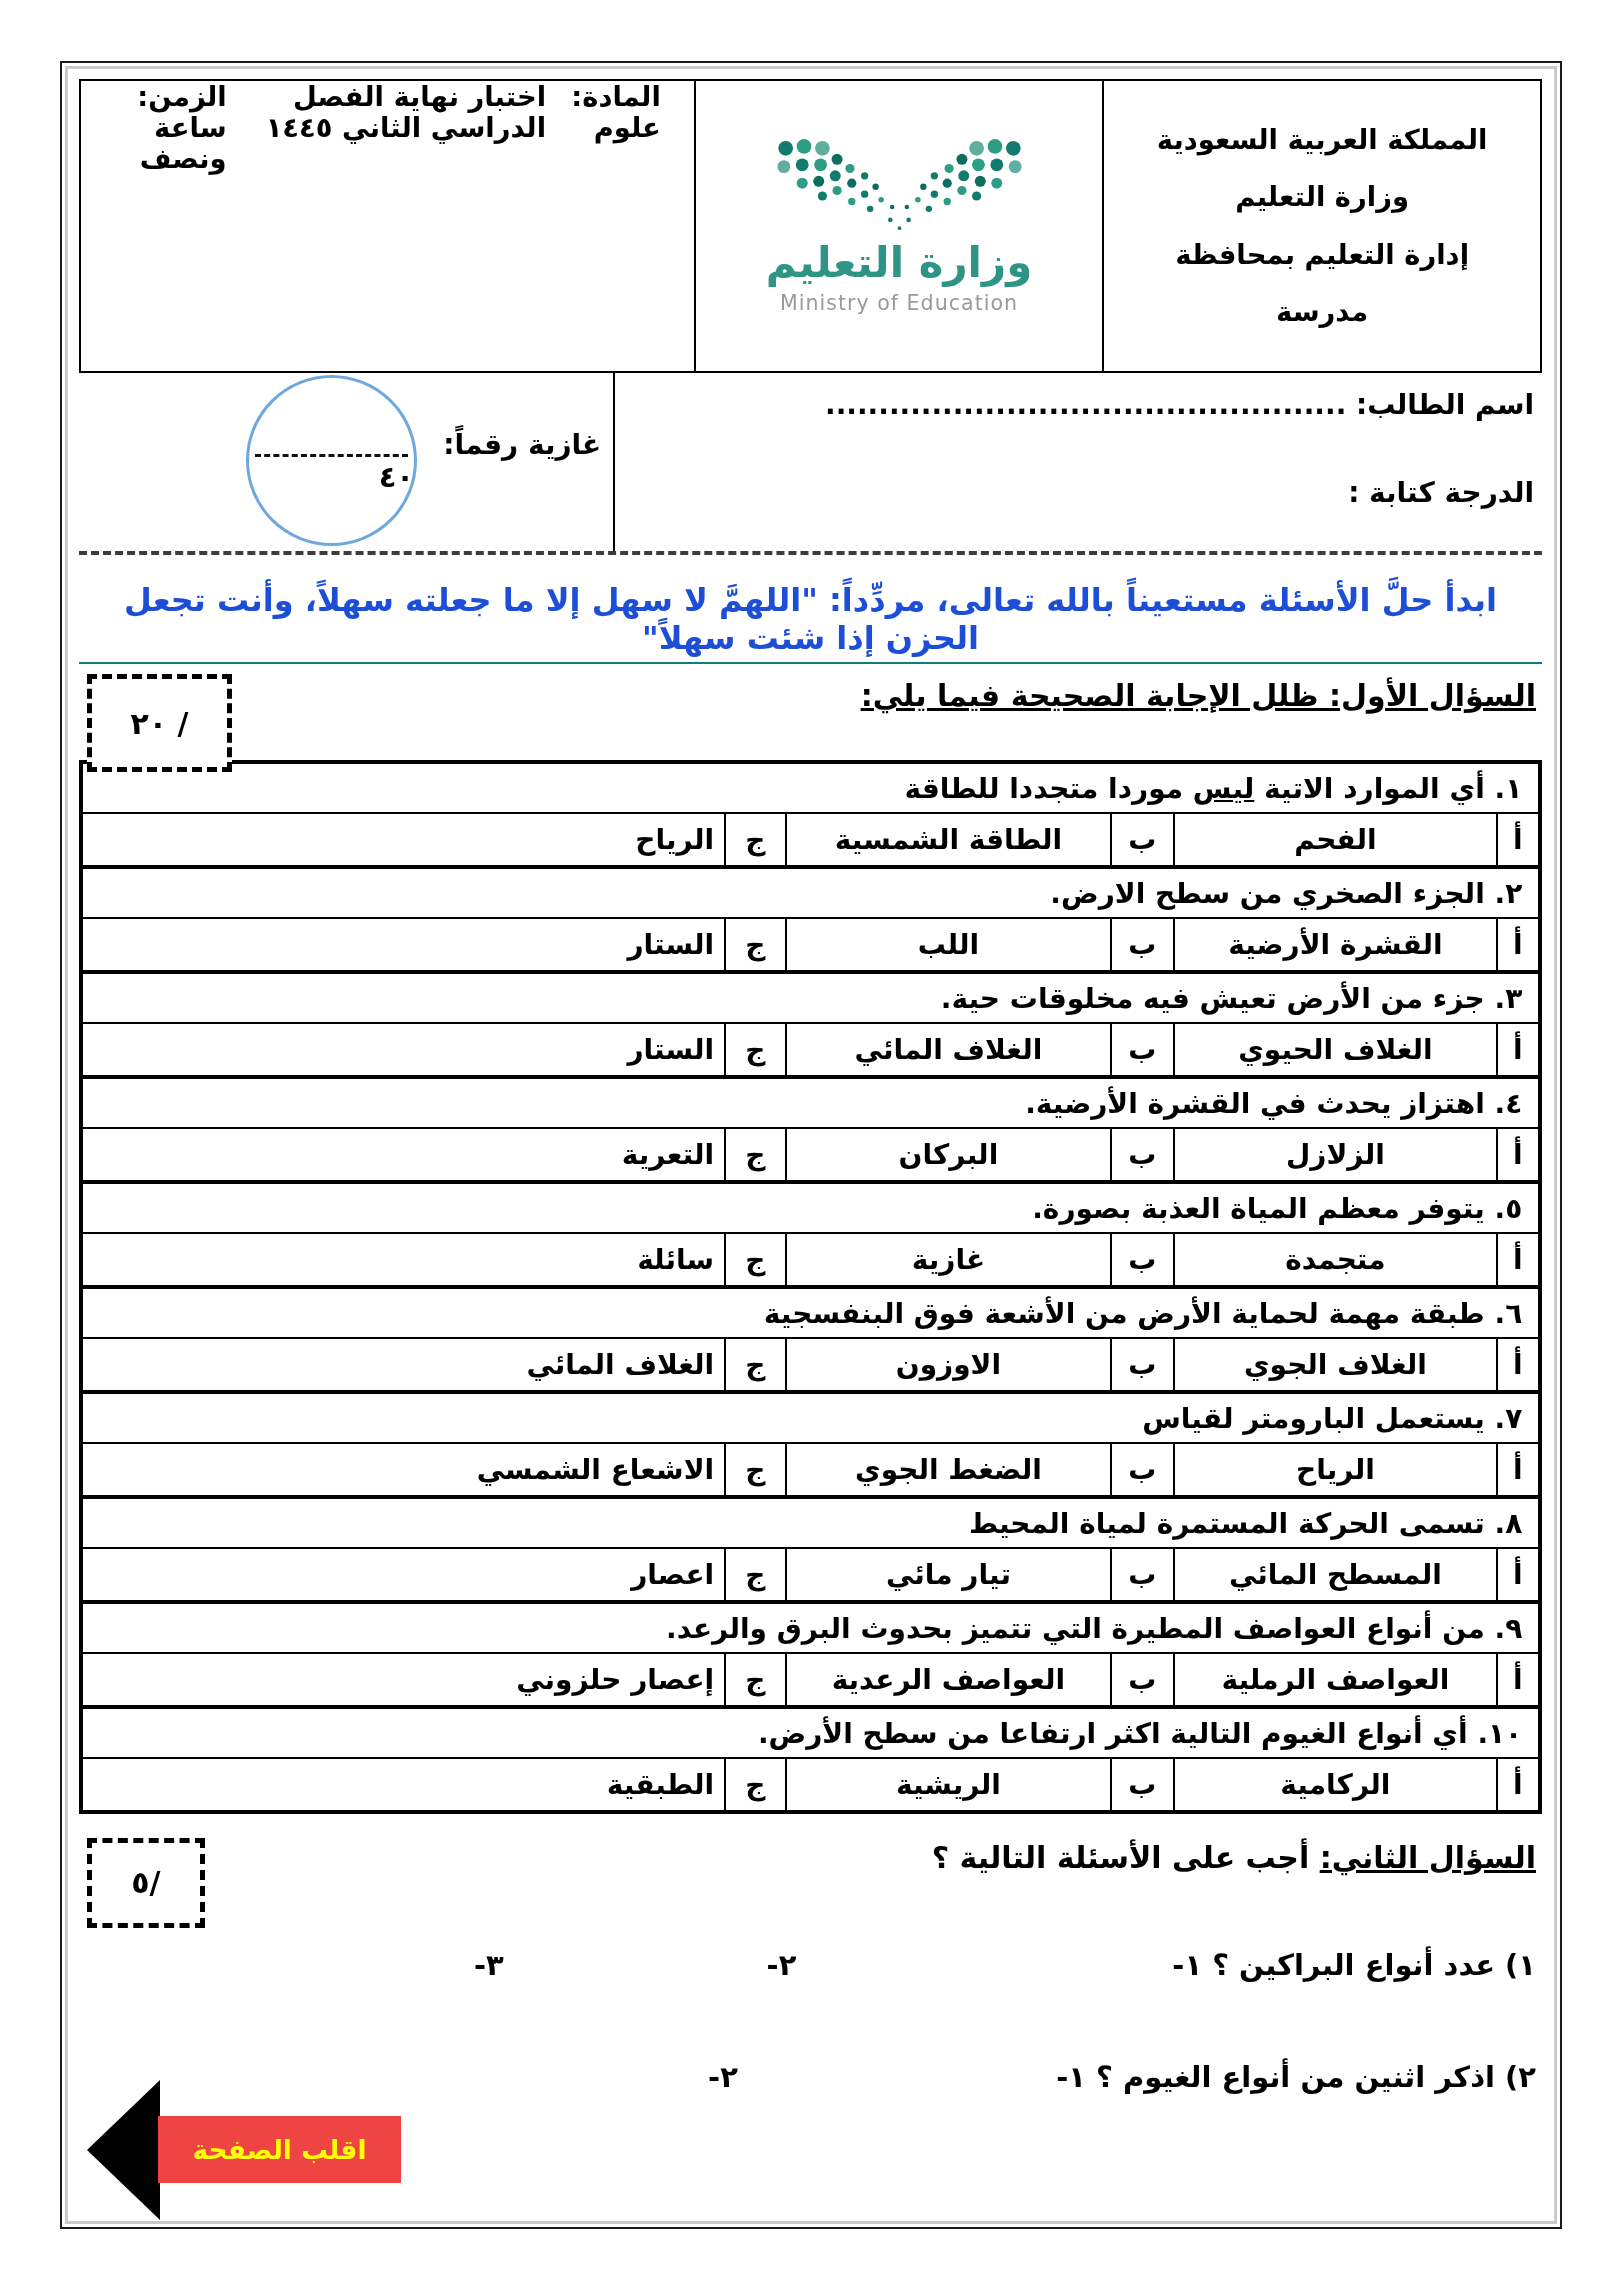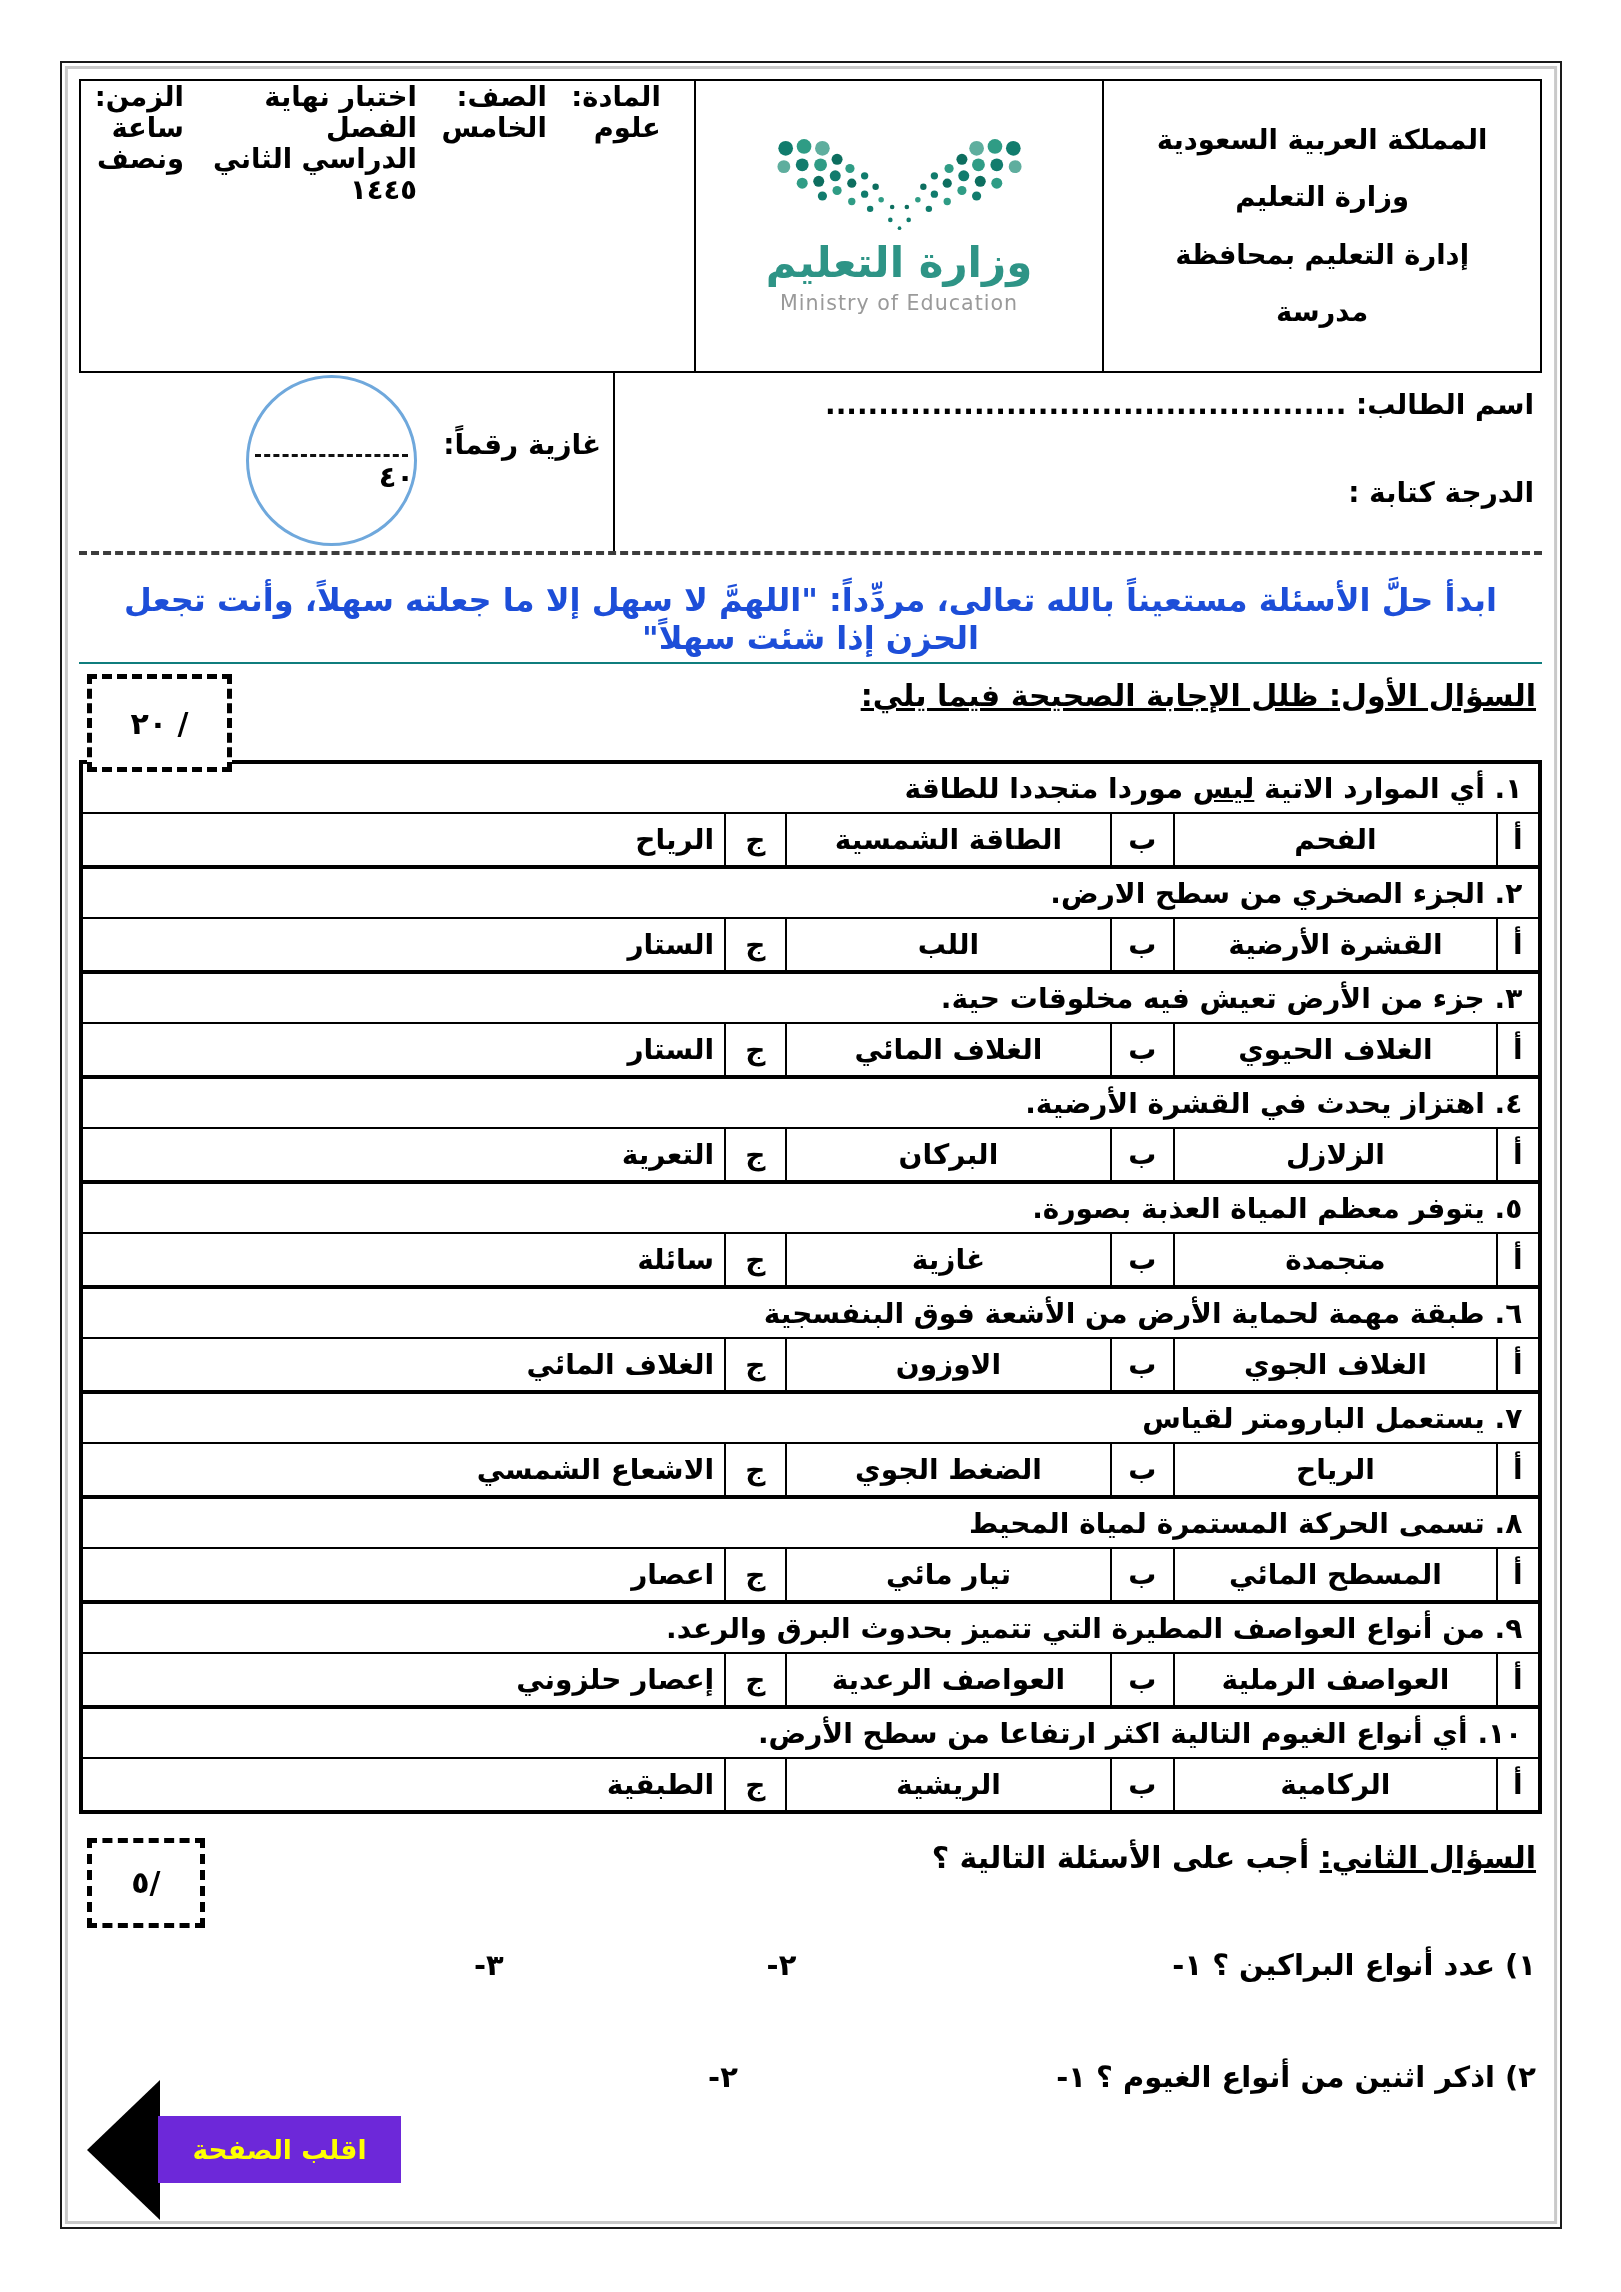--- a/index.html
+++ b/index.html
@@ -49,21 +49,21 @@
   .q-emph{text-decoration:underline;}
   
   .s2-line{position:relative;margin-top:39px;font-size:29px;font-weight:bold;height:55px;padding-right:5.9px;}
   .blank{position:absolute;top:0;font-size:29px;font-weight:bold;}
   .b-q1-2{left:47%;}
   .b-q1-3{left:27%;}
   .b-q2-2{left:43%;}
   
   .flip{position:absolute;left:25.5px;bottom:7.8px;width:333px;height:139px;}
   .flip-head{position:absolute;left:0;top:0;width:0;height:0;border-top:70px solid transparent;border-bottom:70px solid transparent;border-right:73px solid #000;}
-  .flip-shaft{position:absolute;left:71px;top:36px;width:243px;height:67px;background:#6d28d9;display:flex;align-items:center;justify-content:center;}
+  .flip-shaft{position:absolute;left:71px;top:36px;width:243px;height:67px;background:#ef4444;display:flex;align-items:center;justify-content:center;}
   .flip-label{color:#ffff00;font-size:26.5px;font-weight:bold;}
 </style>
 </head>
 <body>
 
 <div class="page">
 
   <div class="hdr">
     <div class="hdr-col hdr-right">
       <div>المملكة العربية السعودية</div>
@@ -119,21 +119,20 @@
             <circle cx="148" cy="76" r="2.5" fill="#0d6e5f"></circle>
             <circle cx="150" cy="90" r="2.5" fill="#117c6d"></circle>
           <circle cx="140" cy="99" r="2" fill="#117c6d"></circle>
         </g>
       </svg>
       <div class="logo-ar">وزارة التعليم</div>
       <div class="logo-en">Ministry of Education</div>
     </div>
     <div class="hdr-col hdr-left">
       <div>المادة: علوم</div>
-      <div>الصف: الخامس</div>
       <div>اختبار نهاية الفصل الدراسي الثاني ١٤٤٥</div>
       <div>الزمن: ساعة ونصف</div>
     </div>
   </div>
 
   <div class="row2">
     <div class="r2-right">
       <div class="name-line">اسم الطالب: .................................................</div>
       <div class="gradew-line">الدرجة كتابة :</div>
     </div>

